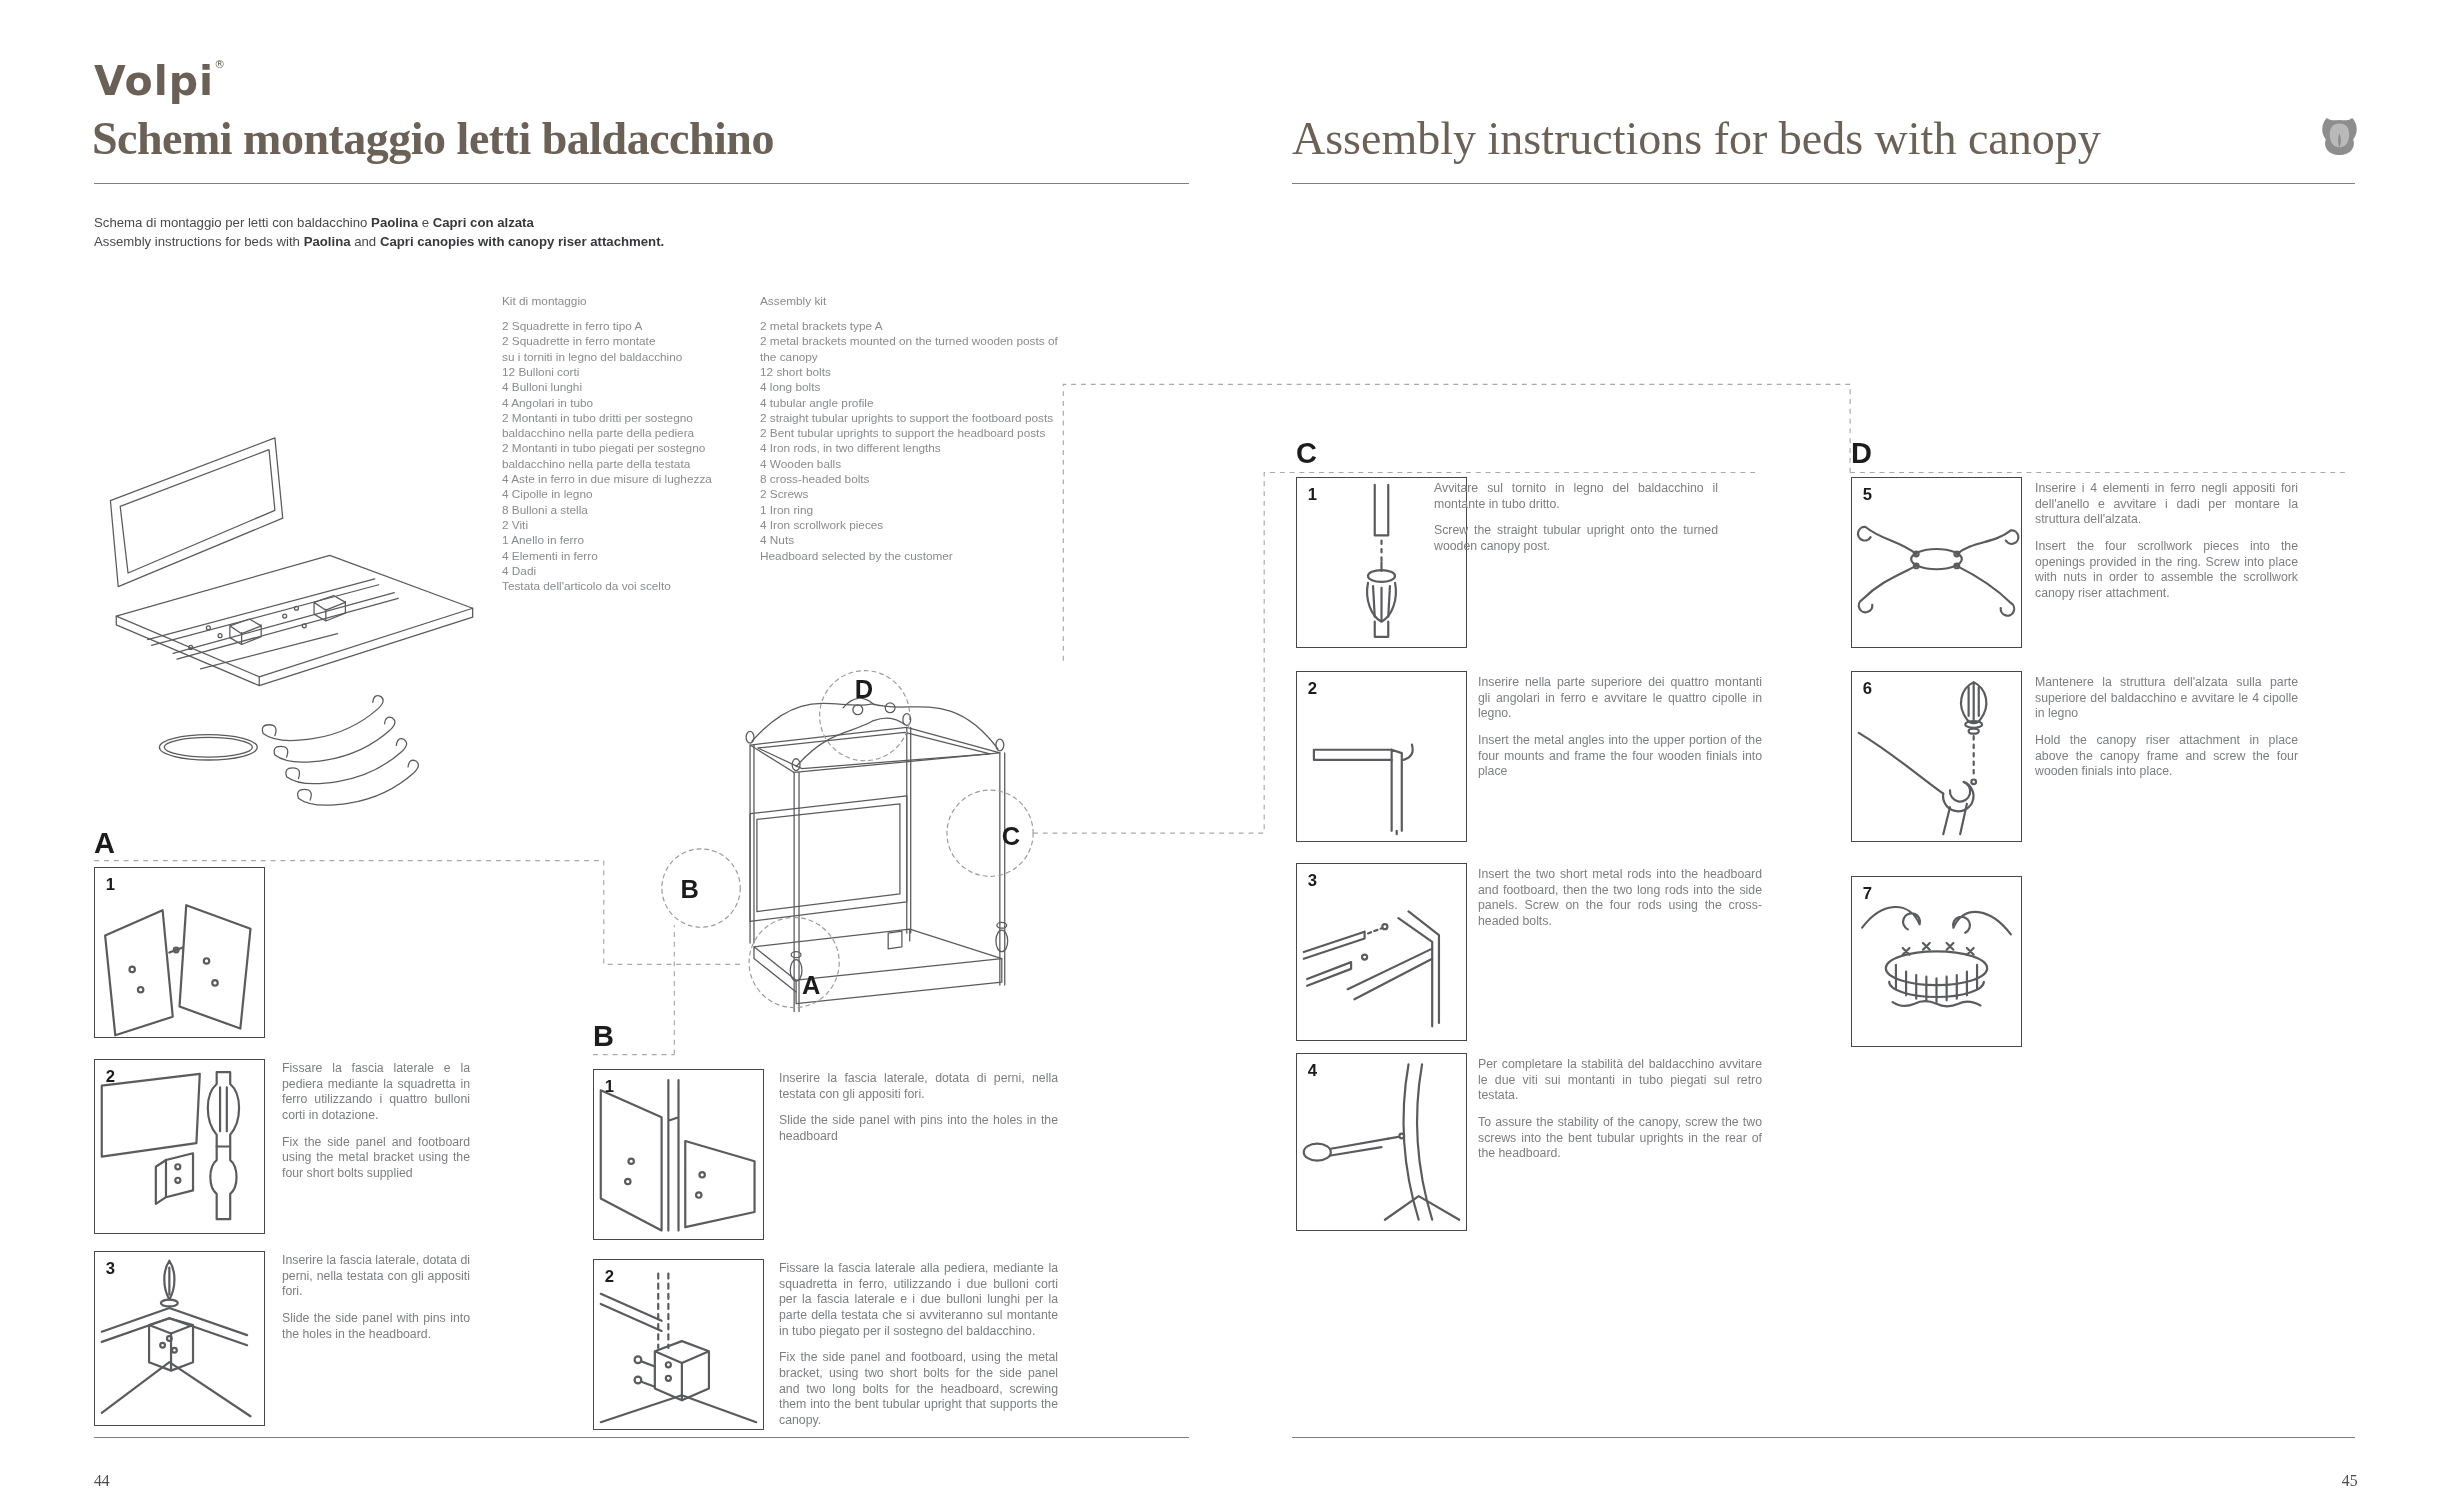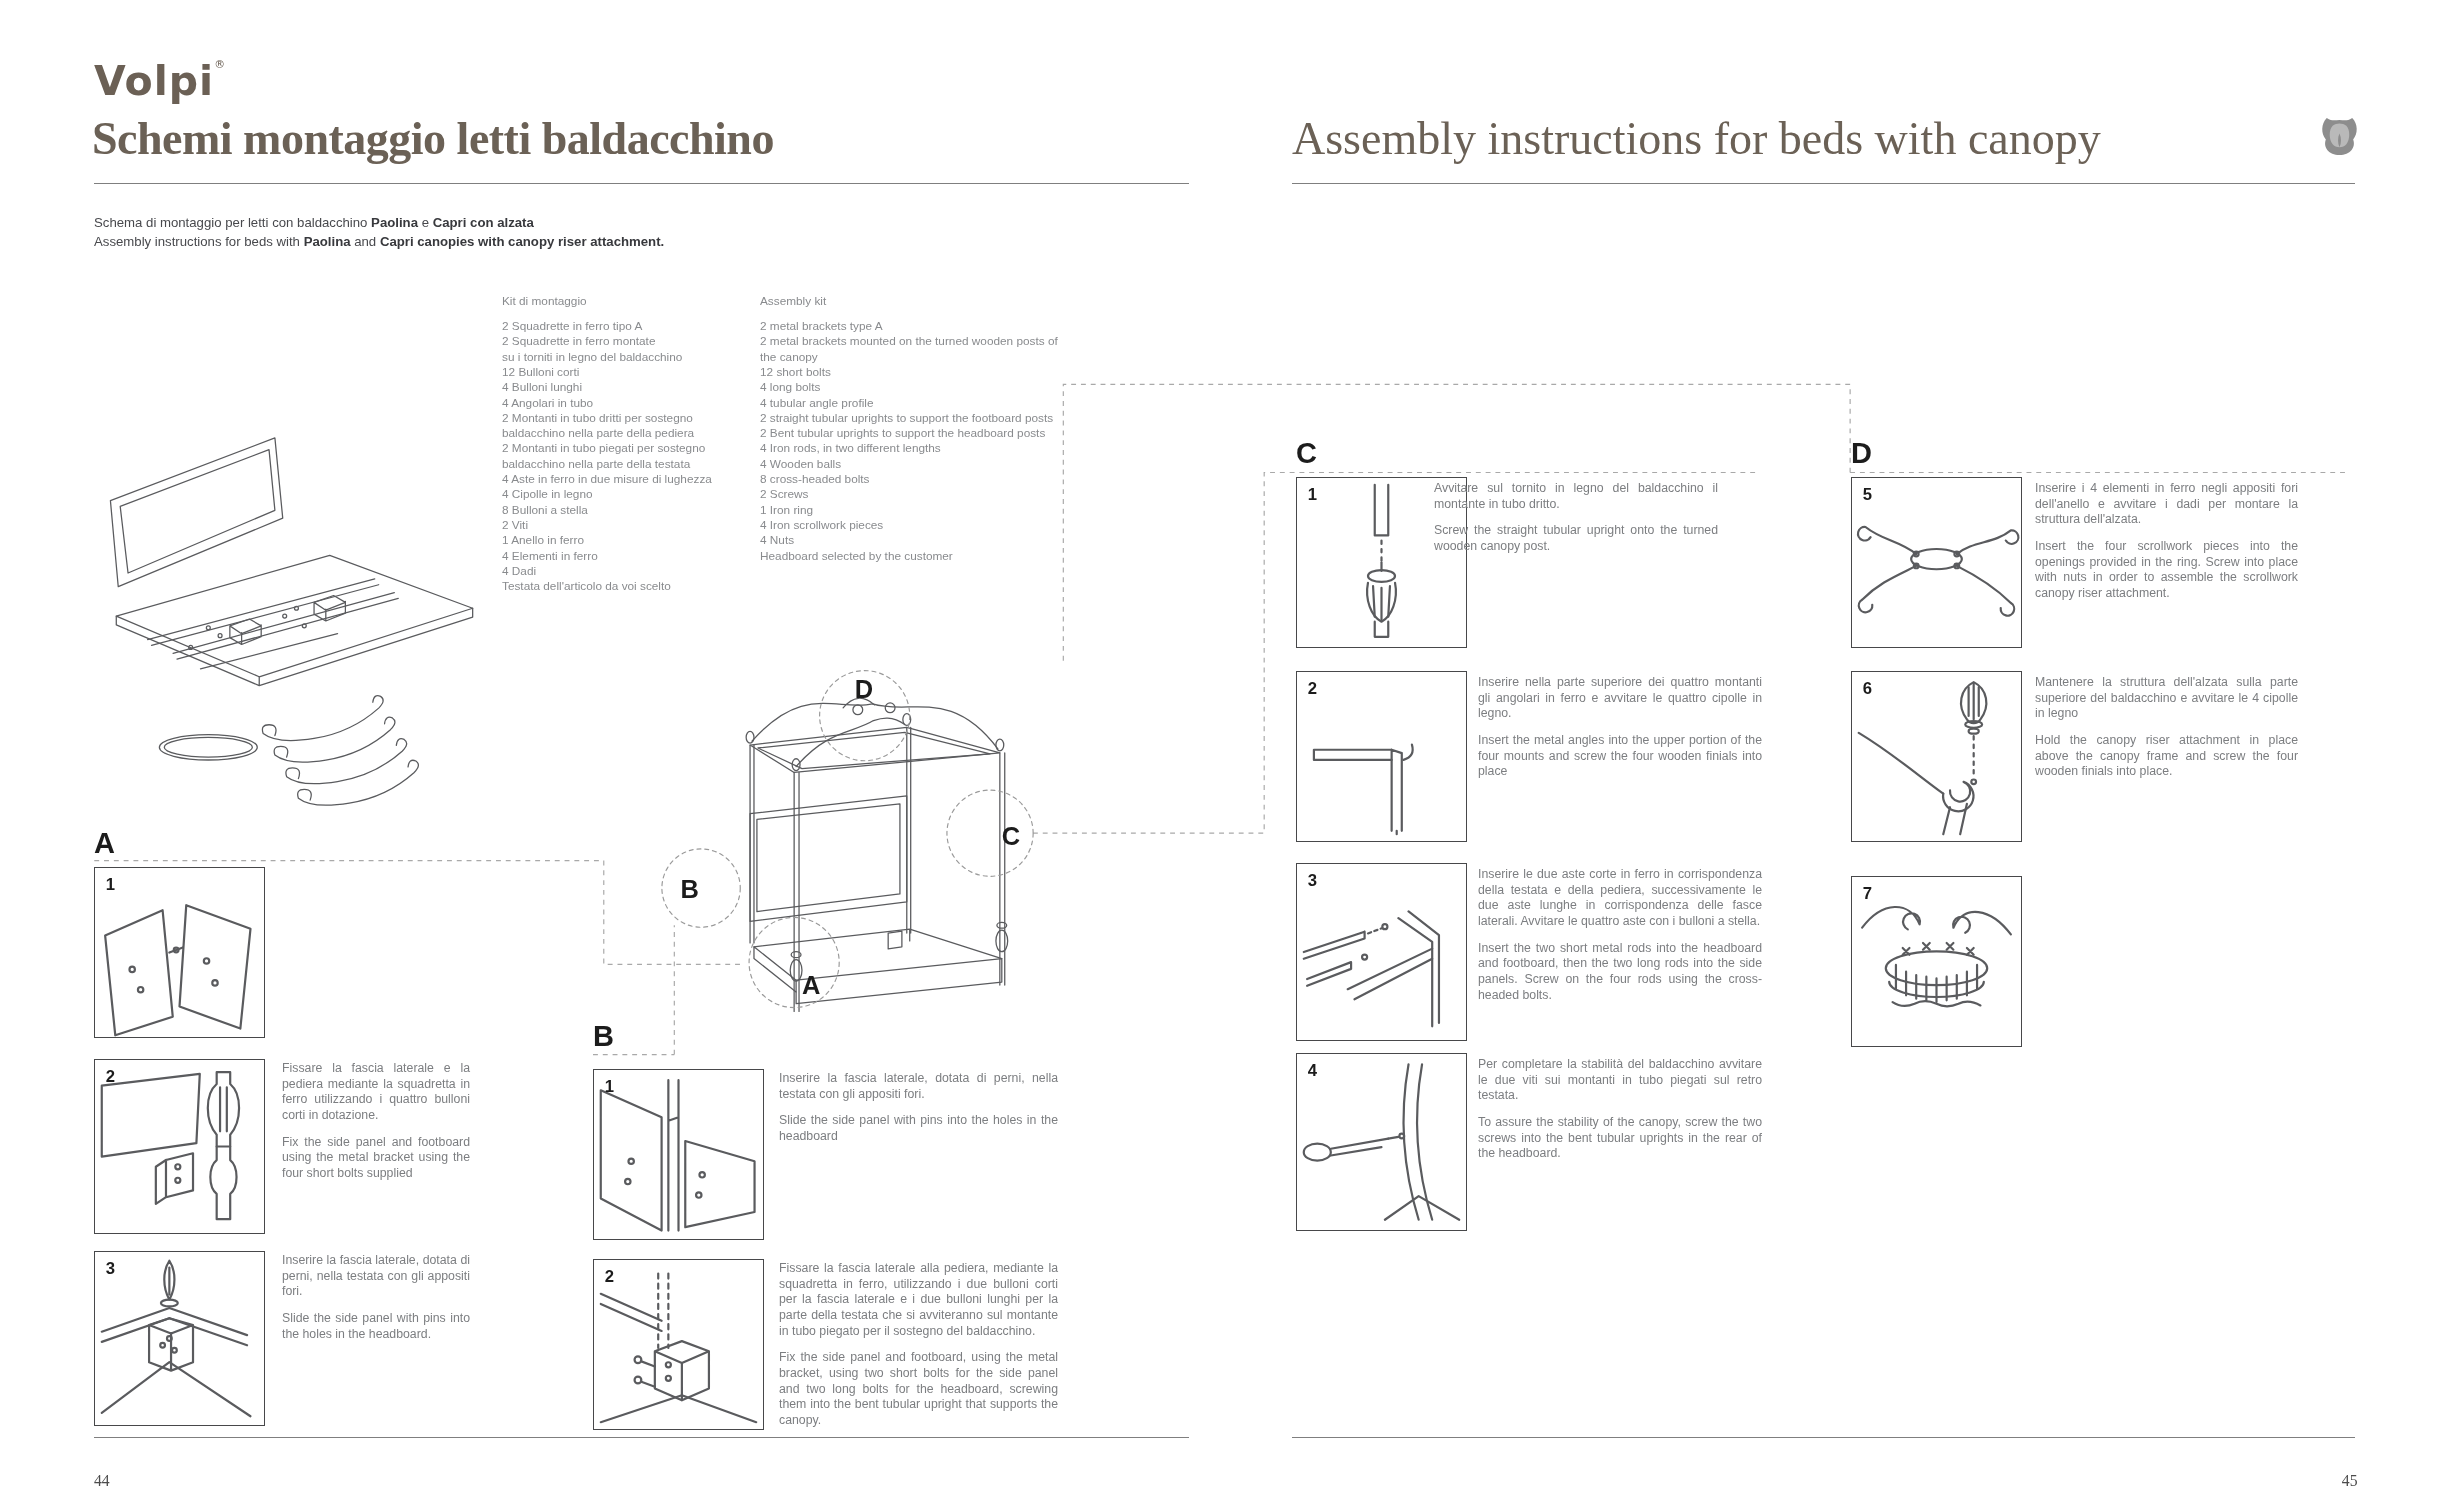--- a/index.html
+++ b/index.html
@@ -280,37 +280,36 @@
     <span class="step-num">2</span>
     <svg class="art" width="169" height="169" viewBox="0 0 100 100">
       <path d="M10,46 L56,46 M10,52 L56,52 M10,46 L10,52"></path>
       <path d="M56,46 L56,94 M62,48 L62,94 M56,46 L62,48"></path>
       <path d="M63,52 q7,-2 5,-9"></path>
       <path d="M59,94 L59,98" stroke-dasharray="2 2"></path>
     </svg>
   </div>
   <div class="abs step-text" style="left:1478px;top:663px;width:284px">
     <p>Inserire nella parte superiore dei quattro montanti gli angolari in ferro e avvitare le quattro cipolle in legno.</p>
-    <p>Insert the metal angles into the upper portion of the four mounts and screw the four wooden finials into place</p>
+    <p>Insert the metal angles into the upper portion of the four mounts and frame the four wooden finials into place</p>
   </div>
 
   <div class="abs step-box" style="left:1296px;top:851px;width:169px;height:176px">
     <span class="step-num">3</span>
     <svg class="art" width="169" height="176" viewBox="0 0 100 100">
       <path d="M60,30 L80,44 L80,94 M66,26 L84,40 L84,92"></path>
       <path d="M80,48 L30,72 M80,54 L34,78"></path>
       <path d="M4,50 L40,38 M4,54 L40,42 M40,38 L40,42"></path>
       <path d="M42,39 l8,-3" stroke-dasharray="2 2"></path>
       <circle cx="52" cy="35" r="1.5"></circle>
       <path d="M6,66 L32,56 M6,70 L32,60 M32,56 L32,60"></path>
       <circle cx="40" cy="53" r="1.5"></circle>
     </svg>
   </div>
   <div class="abs step-text" style="left:1478px;top:855px;width:284px">
-    <p>Inserire le due aste corte in ferro in corrispondenza della testata e della pediera, successivamente le due aste lunghe in corrispondenza delle fasce laterali. Avvitare le quattro aste con i bulloni a stella.</p>
     <p>Insert the two short metal rods into the headboard and footboard, then the two long rods into the side panels. Screw on the four rods using the cross-headed bolts.</p>
   </div>
 
   <div class="abs step-box" style="left:1296px;top:1041px;width:169px;height:176px">
     <span class="step-num">4</span>
     <svg class="art" width="169" height="176" viewBox="0 0 100 100">
       <ellipse cx="12" cy="56" rx="8" ry="5"></ellipse>
       <path d="M20,54 L54,48 M20,58 L50,53"></path>
       <path d="M54,48 L60,47"></path>
       <circle cx="62" cy="46.5" r="1.4"></circle>

